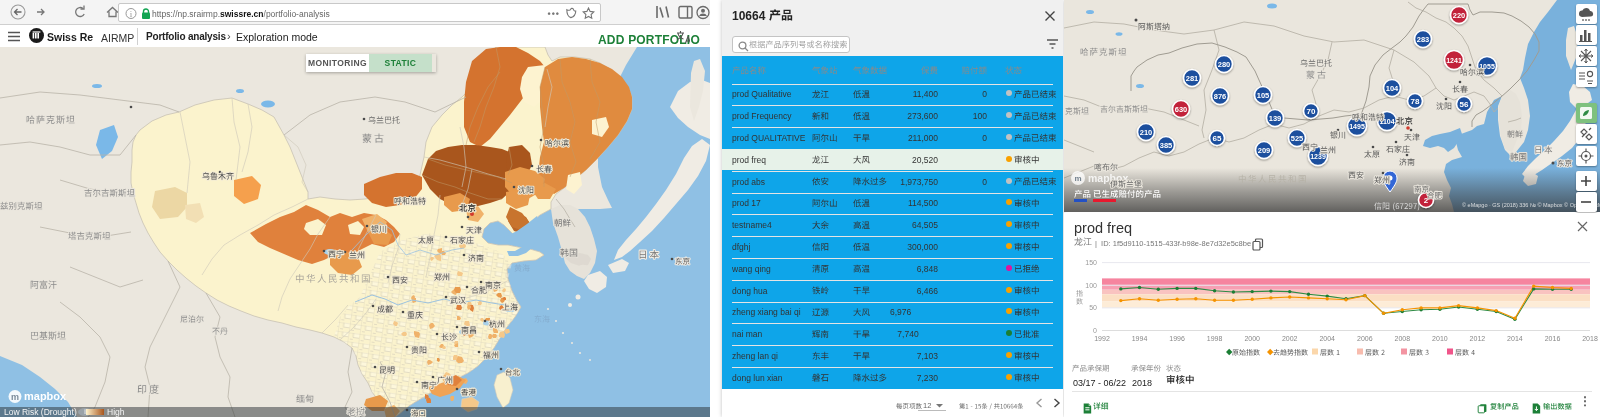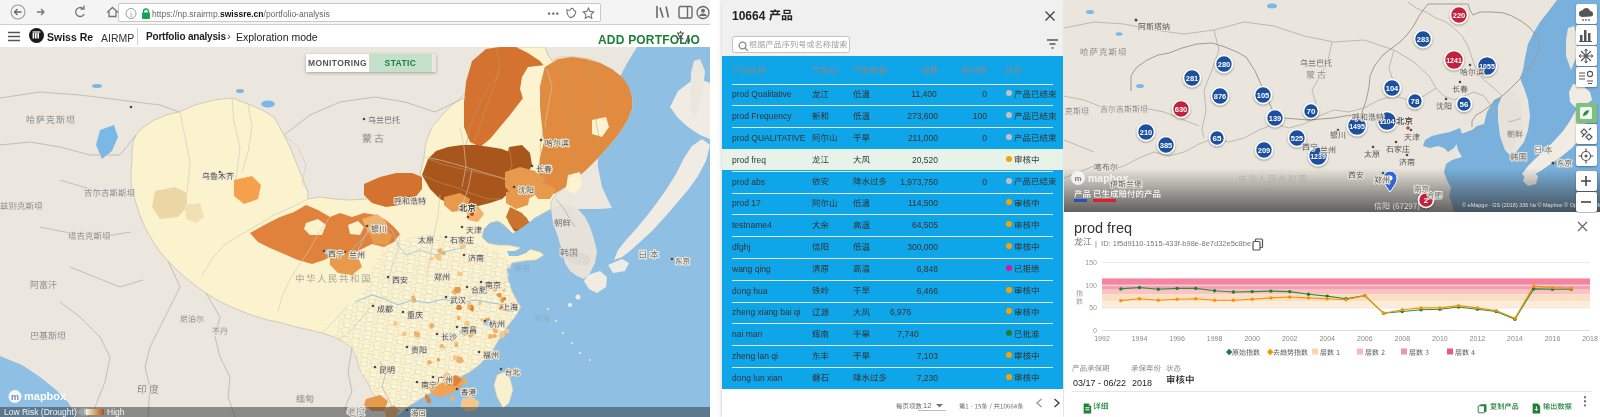--- a/index.html
+++ b/index.html
@@ -308,21 +308,21 @@
         </svg>
   </div>
   <svg class="abs" style="left:324px;top:38px" width="14" height="12">
         <path d="M1 2h11M3.5 6h6M5.5 10h2" stroke="#555" stroke-width="1.5"></path>
       </svg>
 </div>
 <div class="abs" style="left:722px;top:56px;width:341px;height:361px;background:#0ea5e9;font-size:8.5px">
       <div class="abs" style="left:10px;top:27.5px;width:321px;height:1px;background:#e4e4e4"></div>
       <div class="abs" style="left:10px;top:49.3px;width:321px;height:1px;background:#e4e4e4"></div>
       <div class="abs" style="left:10px;top:33.4px;color:#333">prod Qualitative</div>
-      <div class="abs" style="left:172px;top:33.4px;width:60px;text-align:center;color:#333">11,400</div>
+      <div class="abs" style="left:156px;top:33.4px;width:60px;text-align:right;color:#333">11,400</div>
       <div class="abs" style="left:225px;top:33.4px;width:40px;text-align:right;color:#333">0</div>
       <div class="abs" style="left:284px;top:34.4px;width:6px;height:6px;border-radius:50%;background:#c2c2c2"></div>
       <div class="abs" style="left:10px;top:71.1px;width:321px;height:1px;background:#e4e4e4"></div>
       <div class="abs" style="left:10px;top:55.2px;color:#333">prod Frequency</div>
       <div class="abs" style="left:156px;top:55.2px;width:60px;text-align:right;color:#333">273,600</div>
       <div class="abs" style="left:225px;top:55.2px;width:40px;text-align:right;color:#333">100</div>
       <div class="abs" style="left:284px;top:56.2px;width:6px;height:6px;border-radius:50%;background:#c2c2c2"></div>
       <div class="abs" style="left:10px;top:92.9px;width:321px;height:1px;background:#e4e4e4"></div>
       <div class="abs" style="left:10px;top:77.0px;color:#333">prod QUALITATIVE</div>
       <div class="abs" style="left:156px;top:77.0px;width:60px;text-align:right;color:#333">211,000</div>

